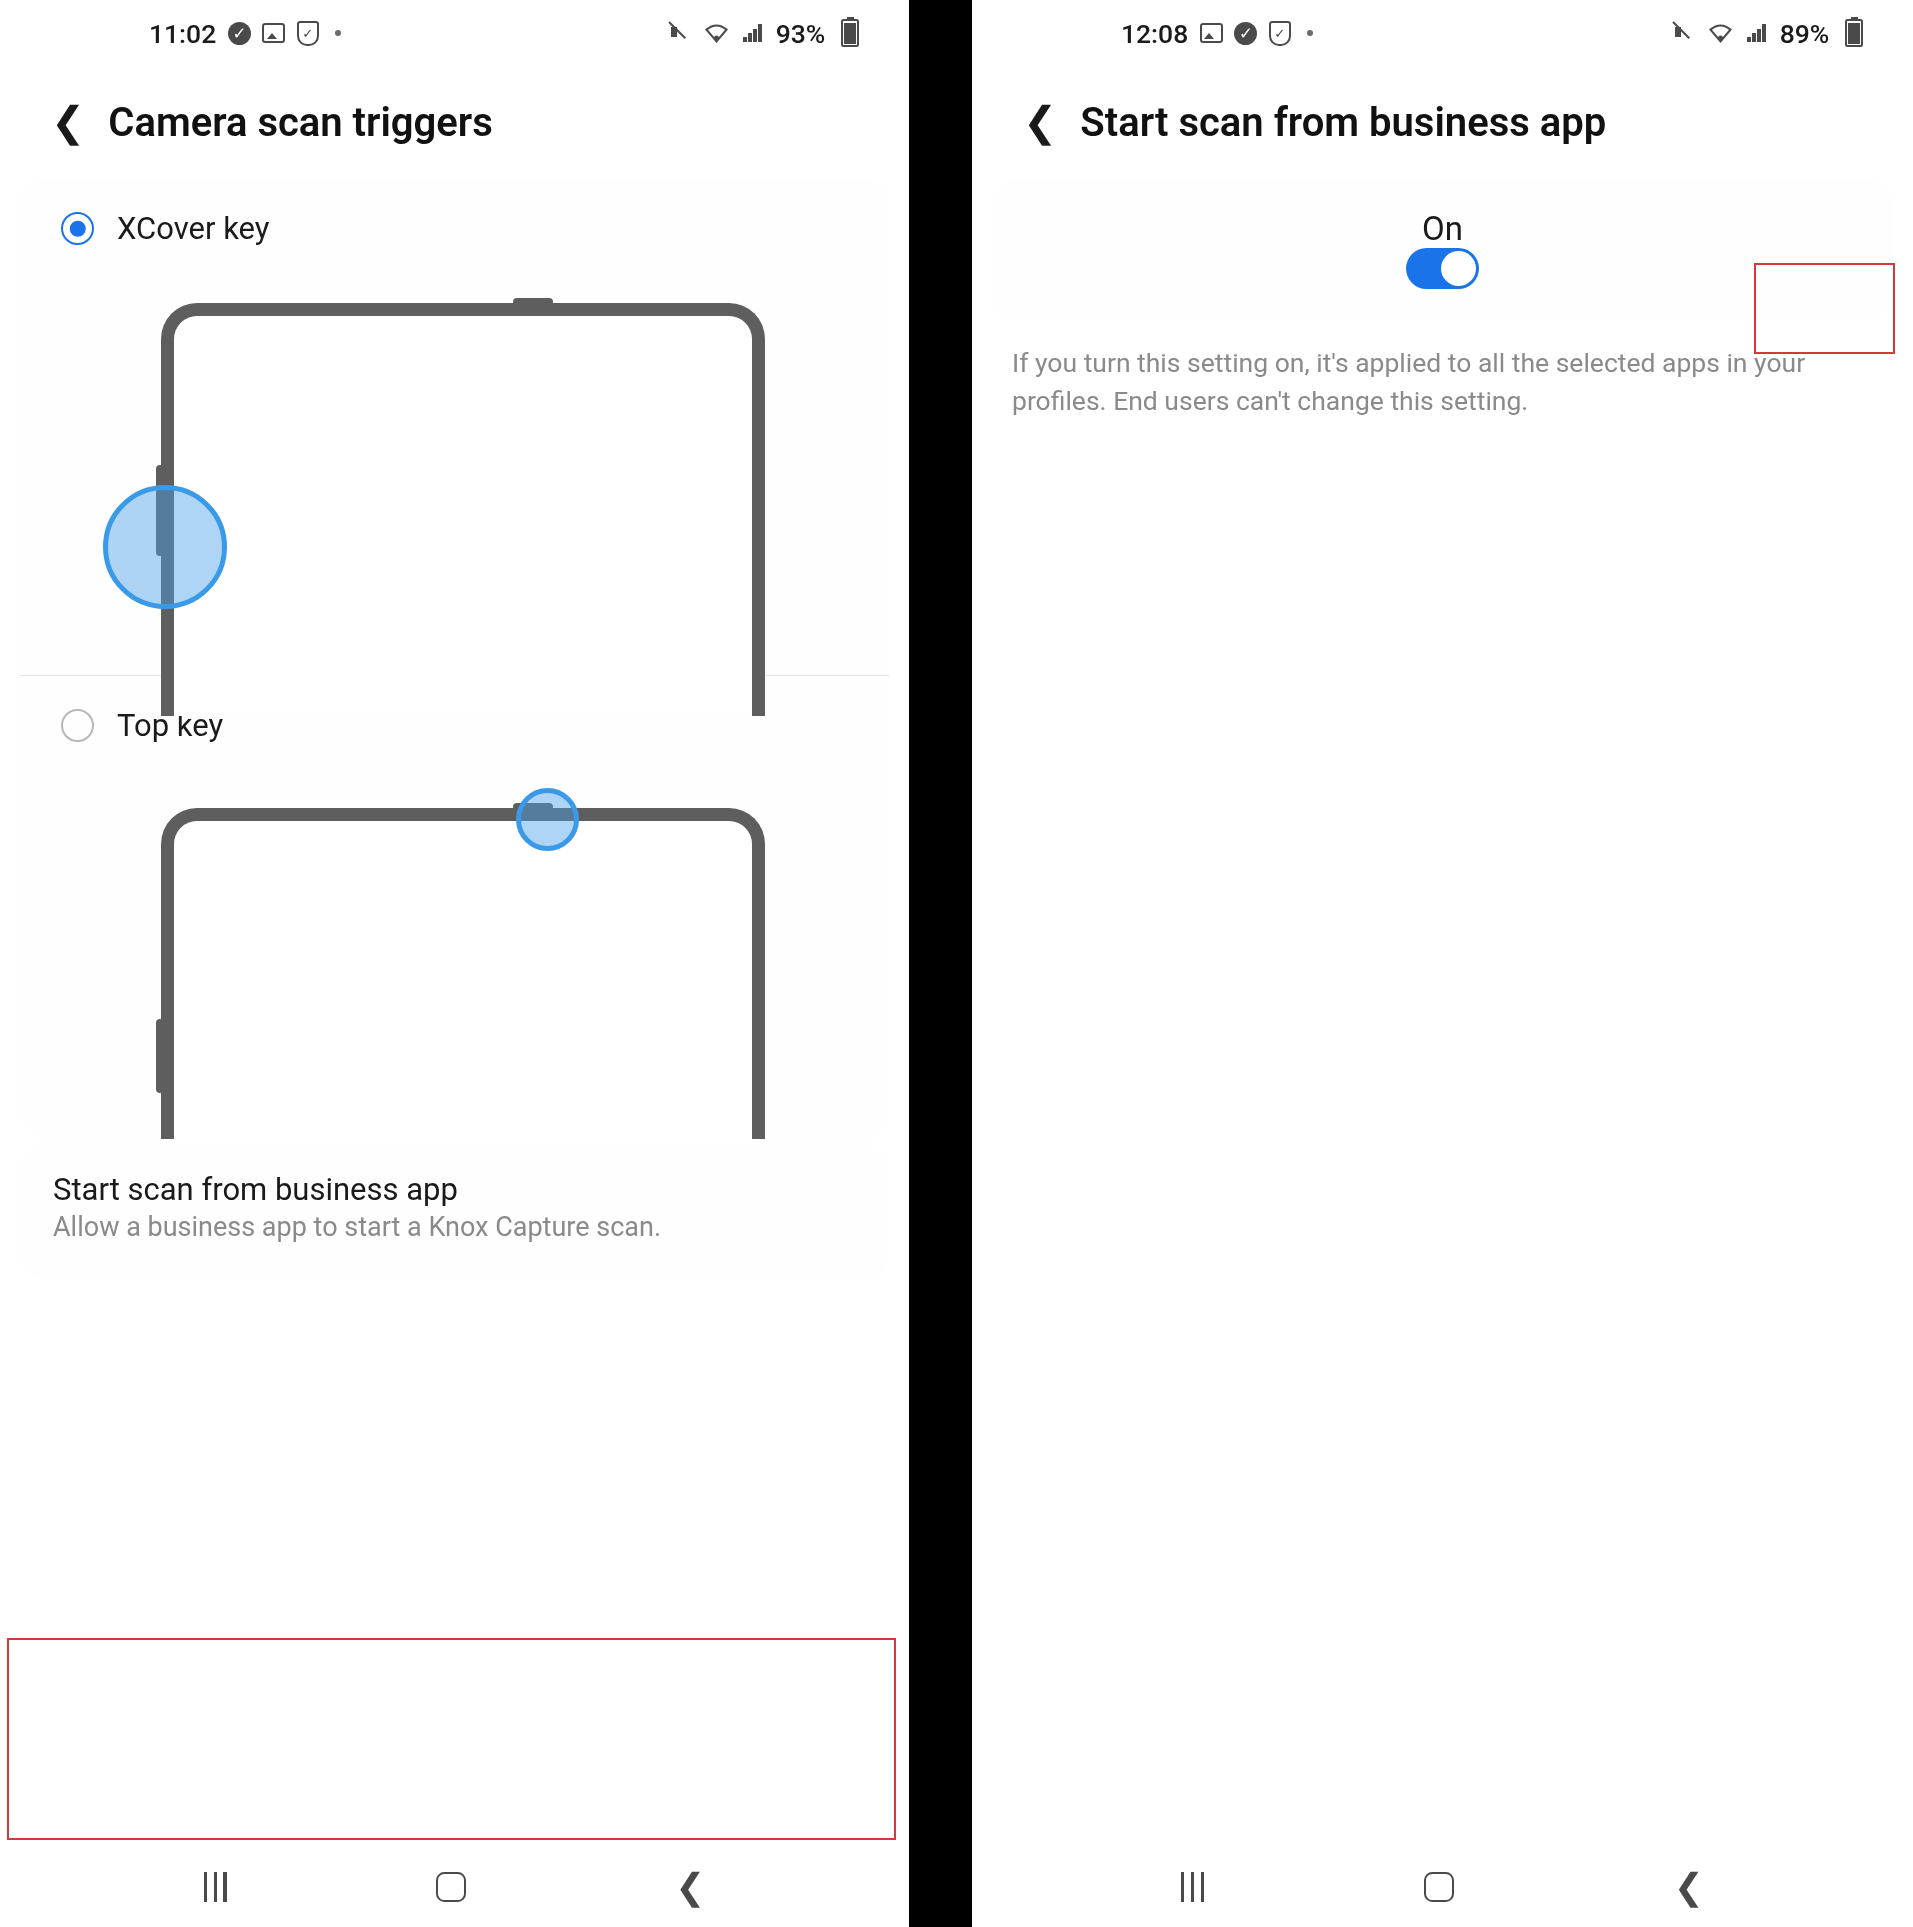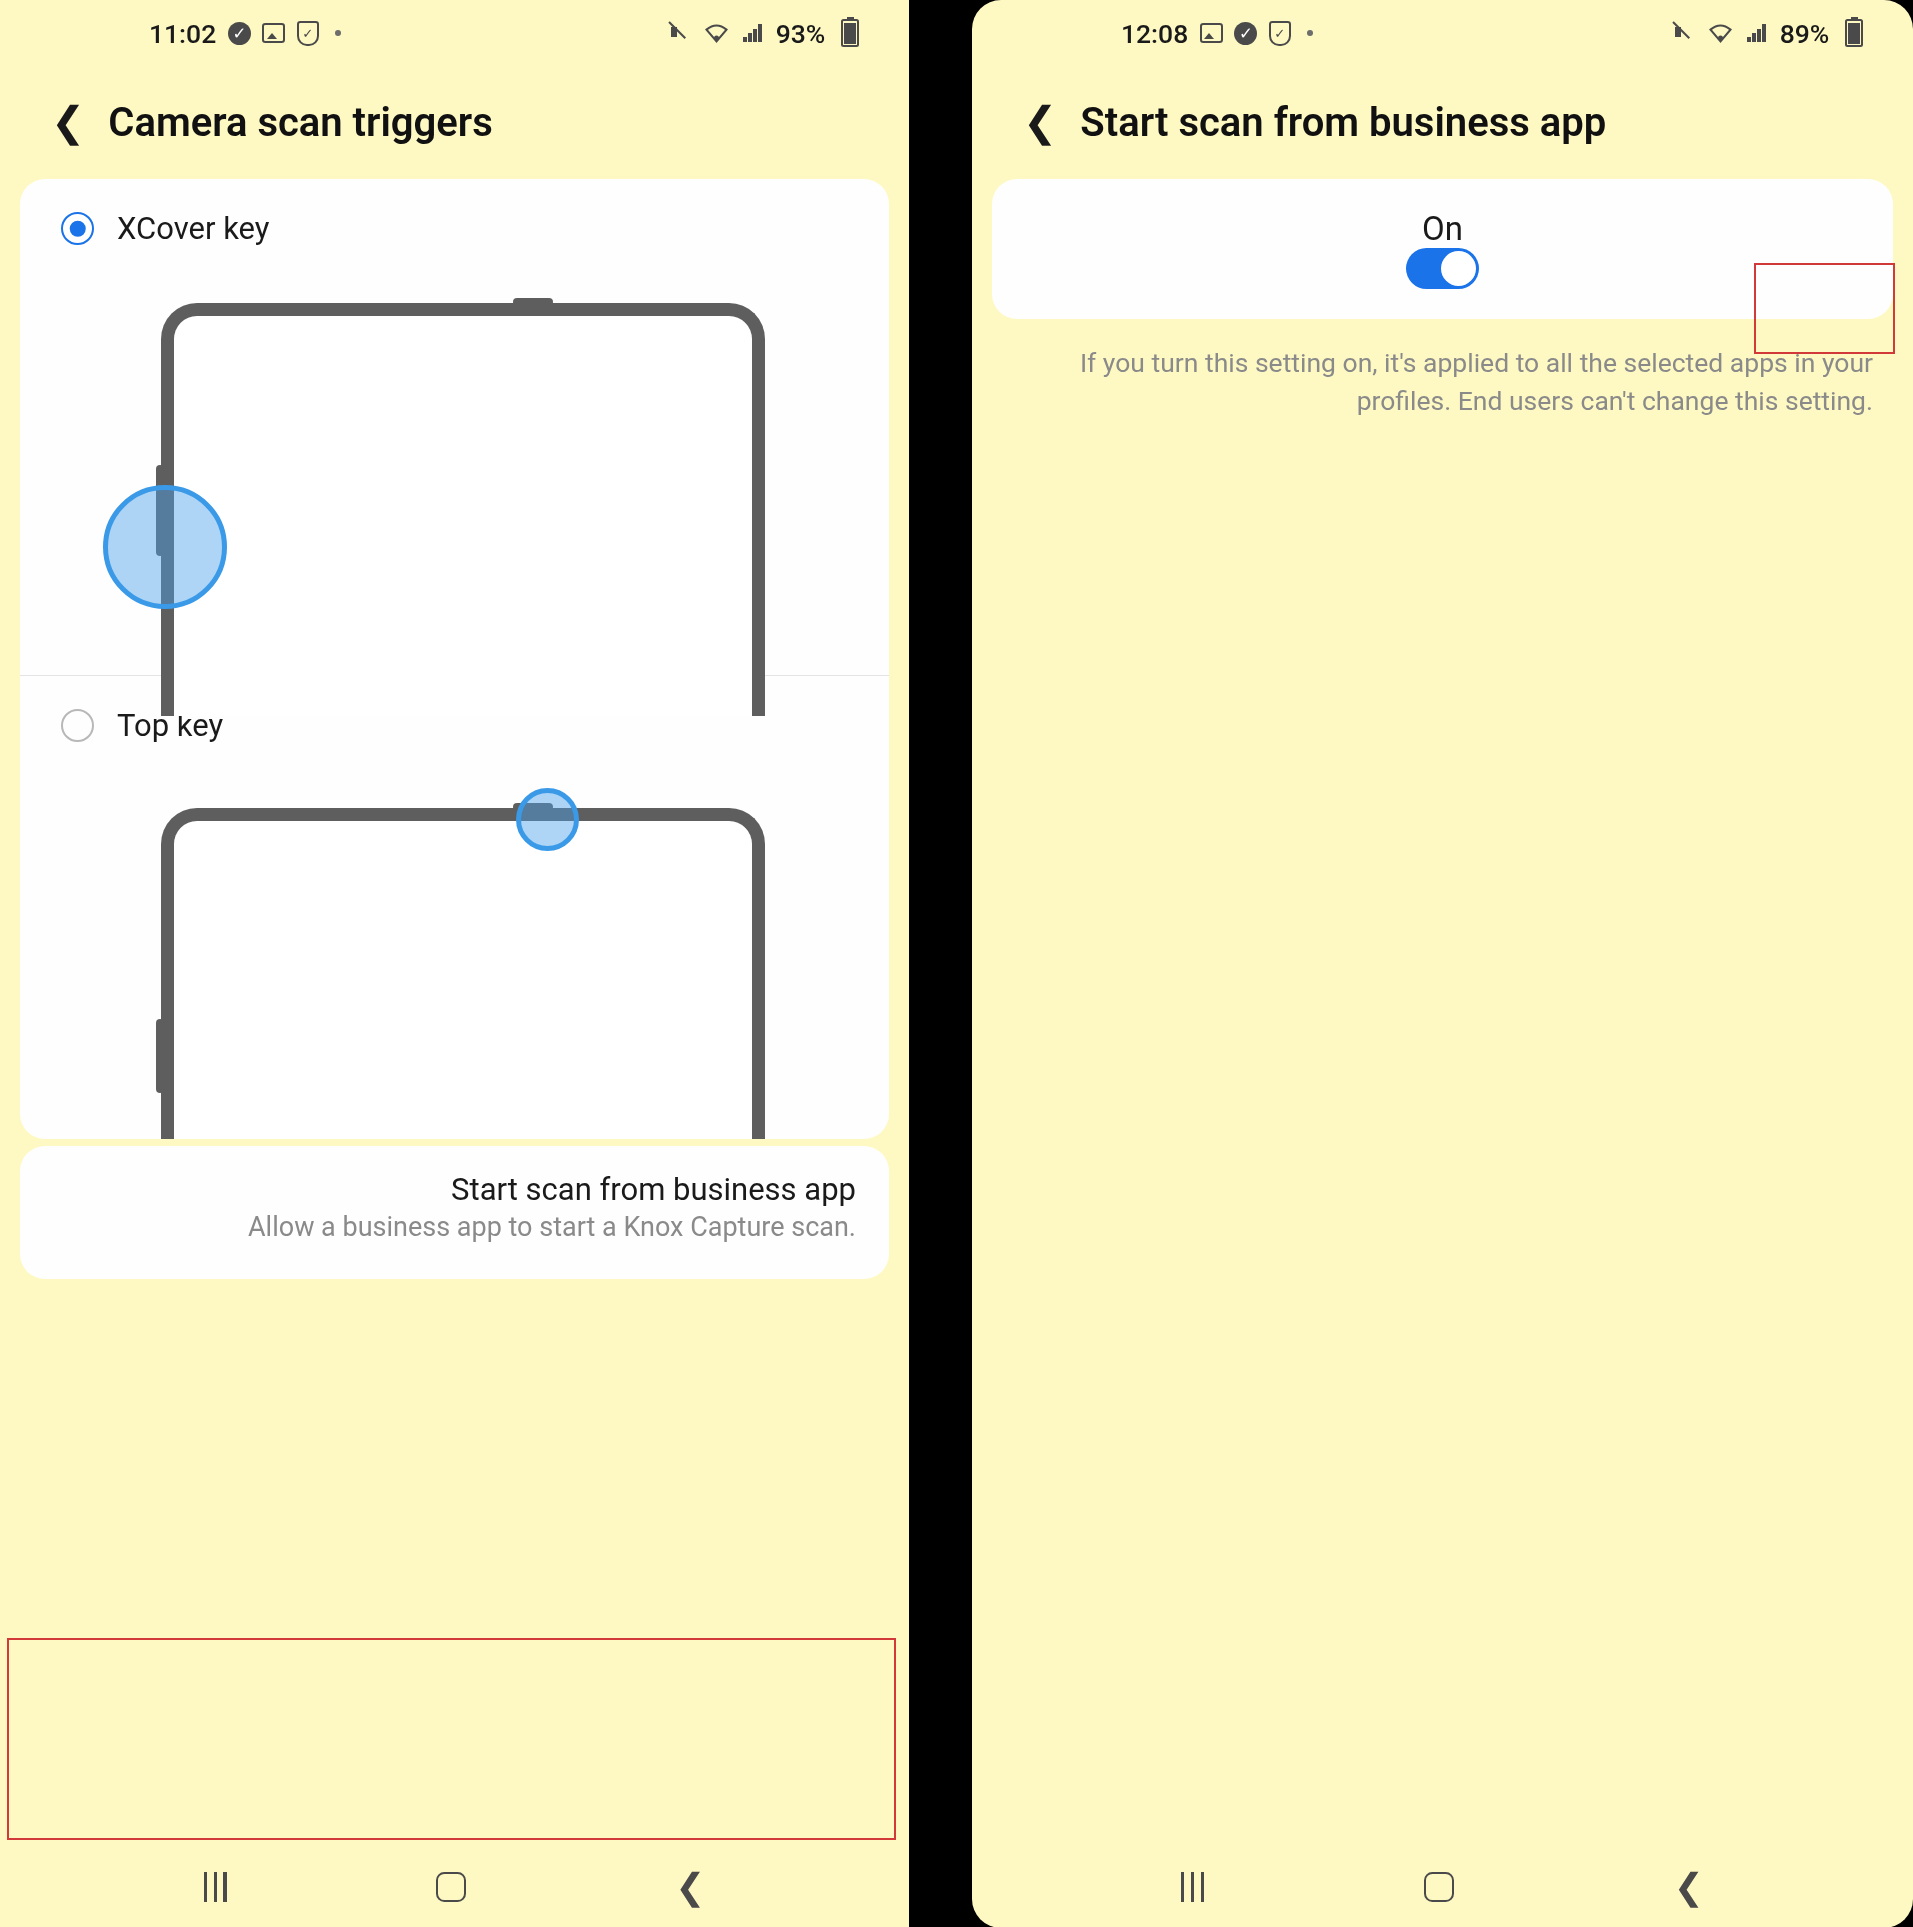--- a/index.html
+++ b/index.html
@@ -4,30 +4,29 @@
 <style>
   * { box-sizing: border-box; margin: 0; padding: 0; }
   body {
     font-family: -apple-system, BlinkMacSystemFont, "Segoe UI", Roboto, sans-serif;
     background: #000;
     width: 1913px;
     height: 1928px;
     display: flex;
   }
   .screen {
-    background: #fef9c3;
+    background: #ffffff;
     position: relative;
     display: flex;
     flex-direction: column;
     overflow: hidden;
-    text-align: right;
   }
   .screen-left { width: 909px; }
   .divider { width: 63px; background: #000; }
-  .screen-right { width: 941px; border-radius: 29px; }
+  .screen-right { width: 941px; }
 
   
   .status-bar {
     height: 66px;
     display: flex;
     align-items: center;
     justify-content: space-between;
     padding: 0 50px 0 149px;
     font-size: 26.5px;
     color: #1a1a1a;

